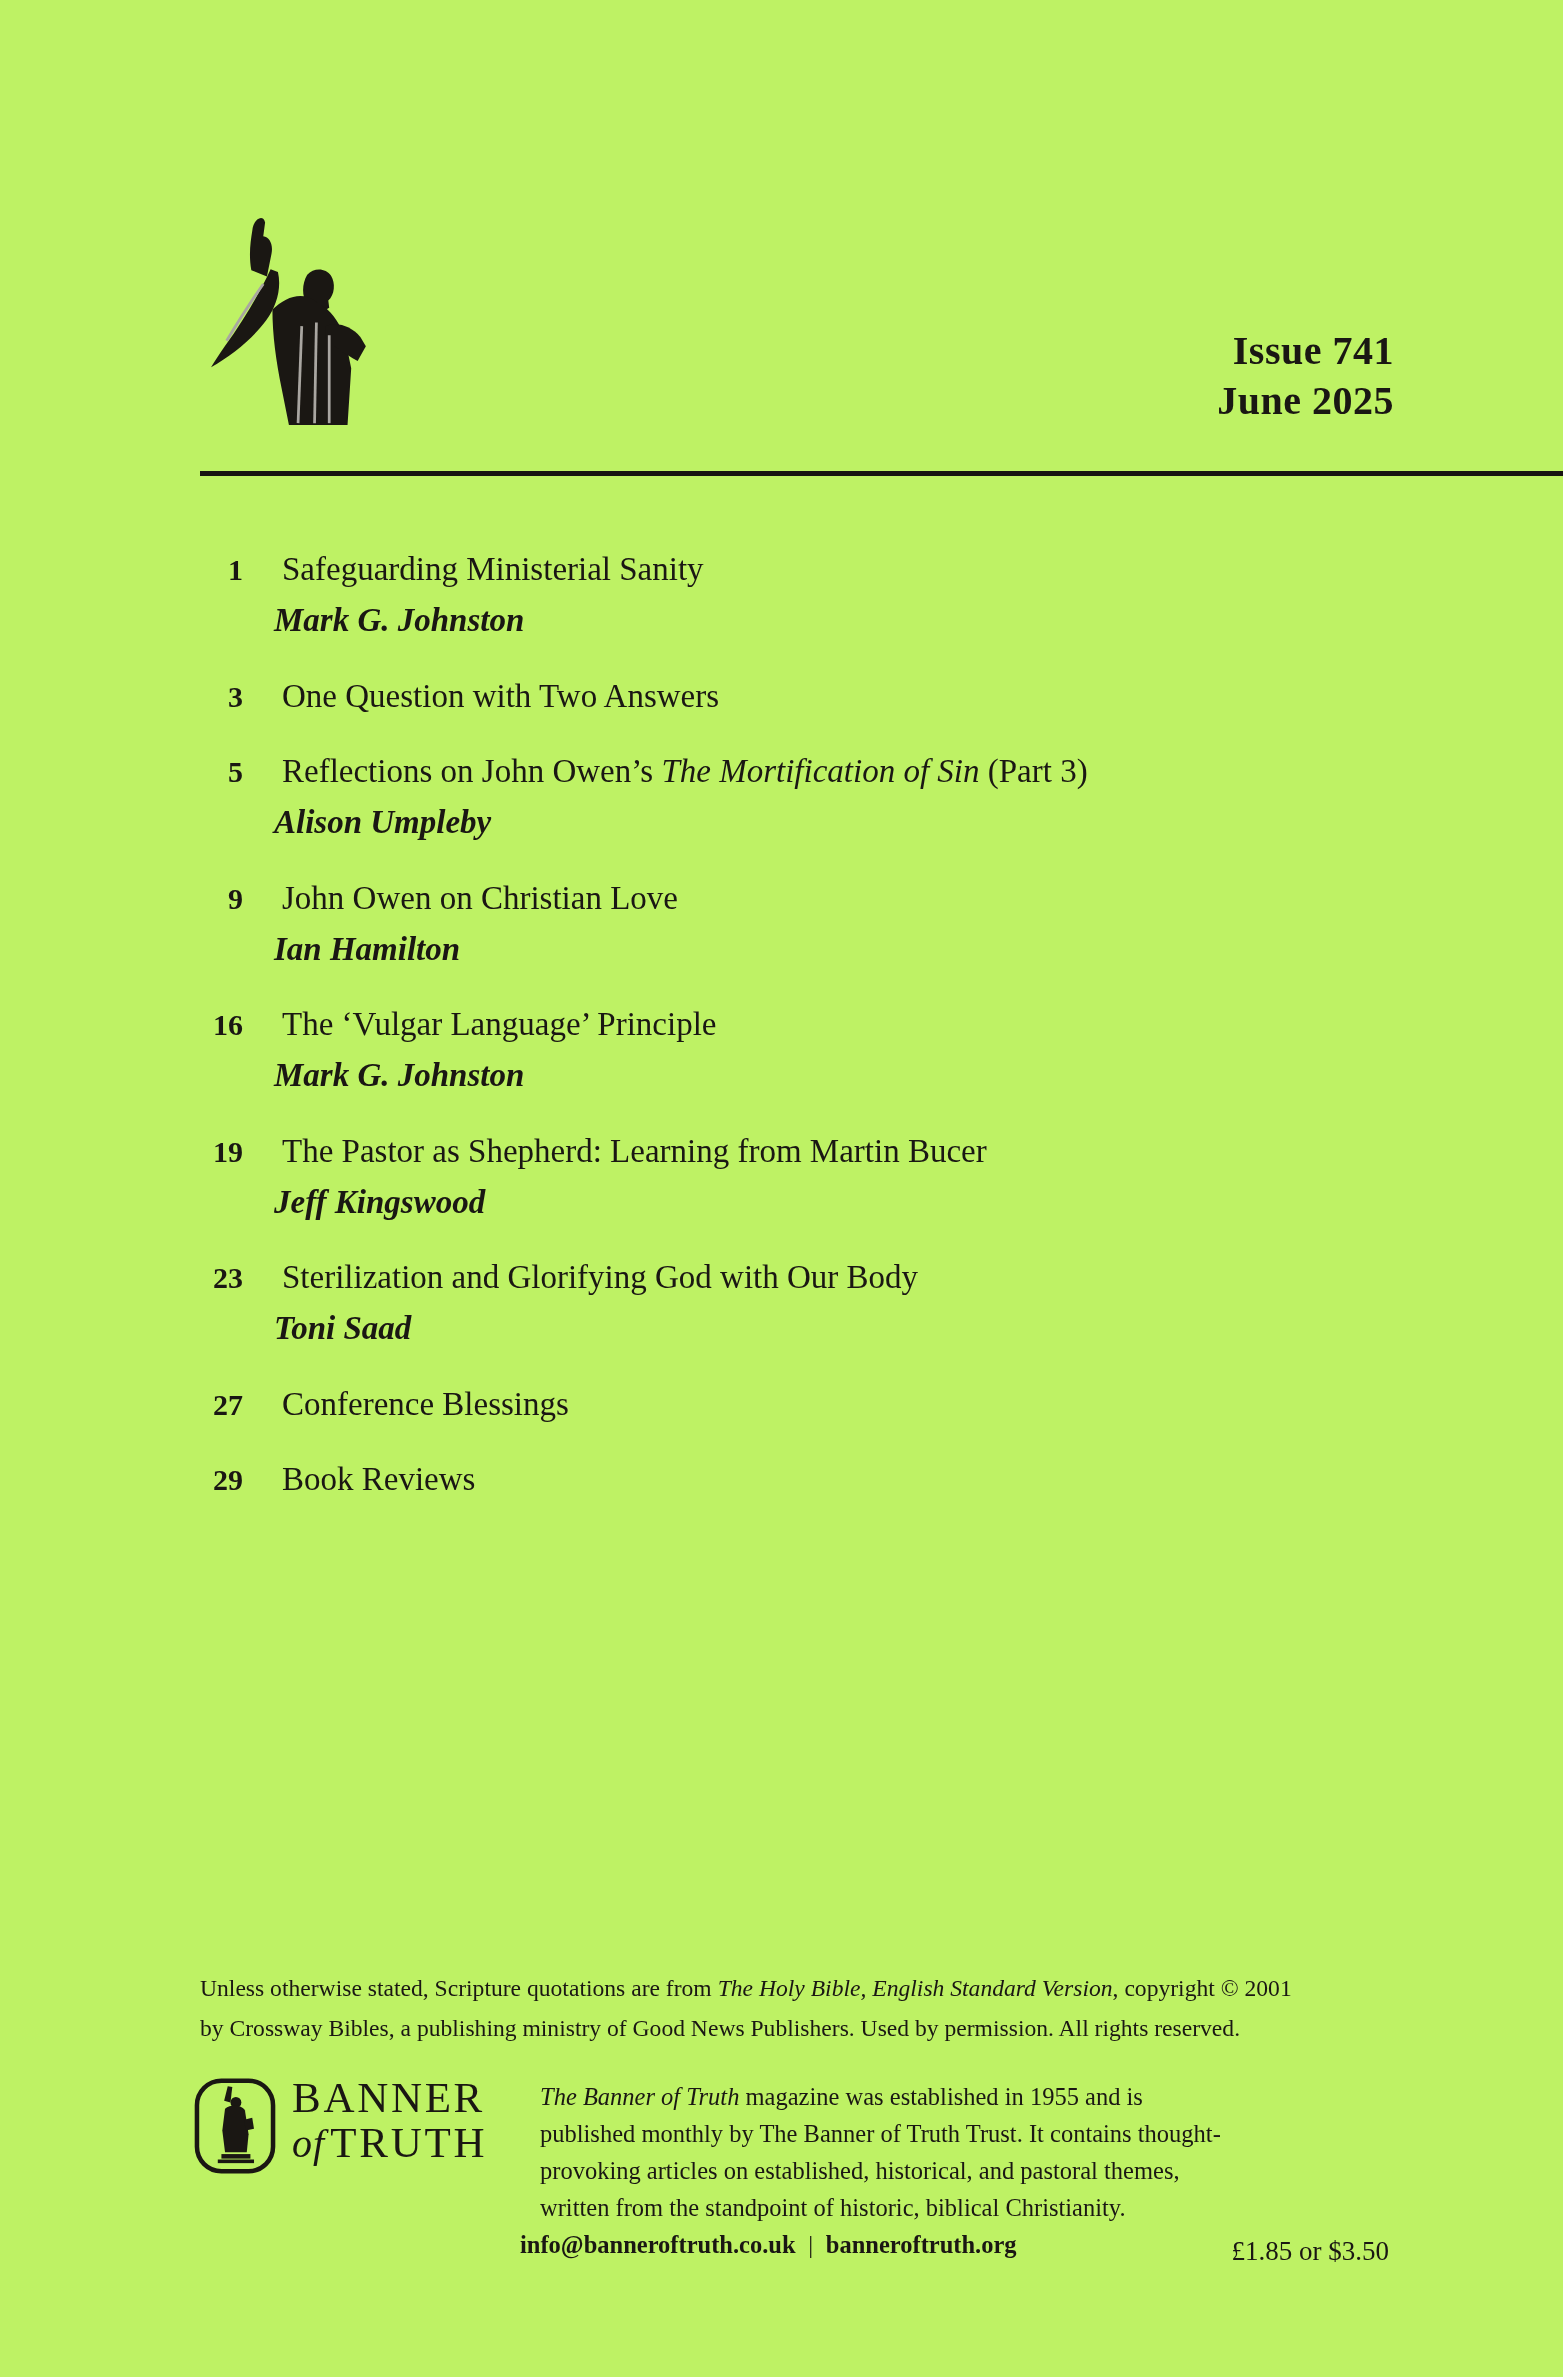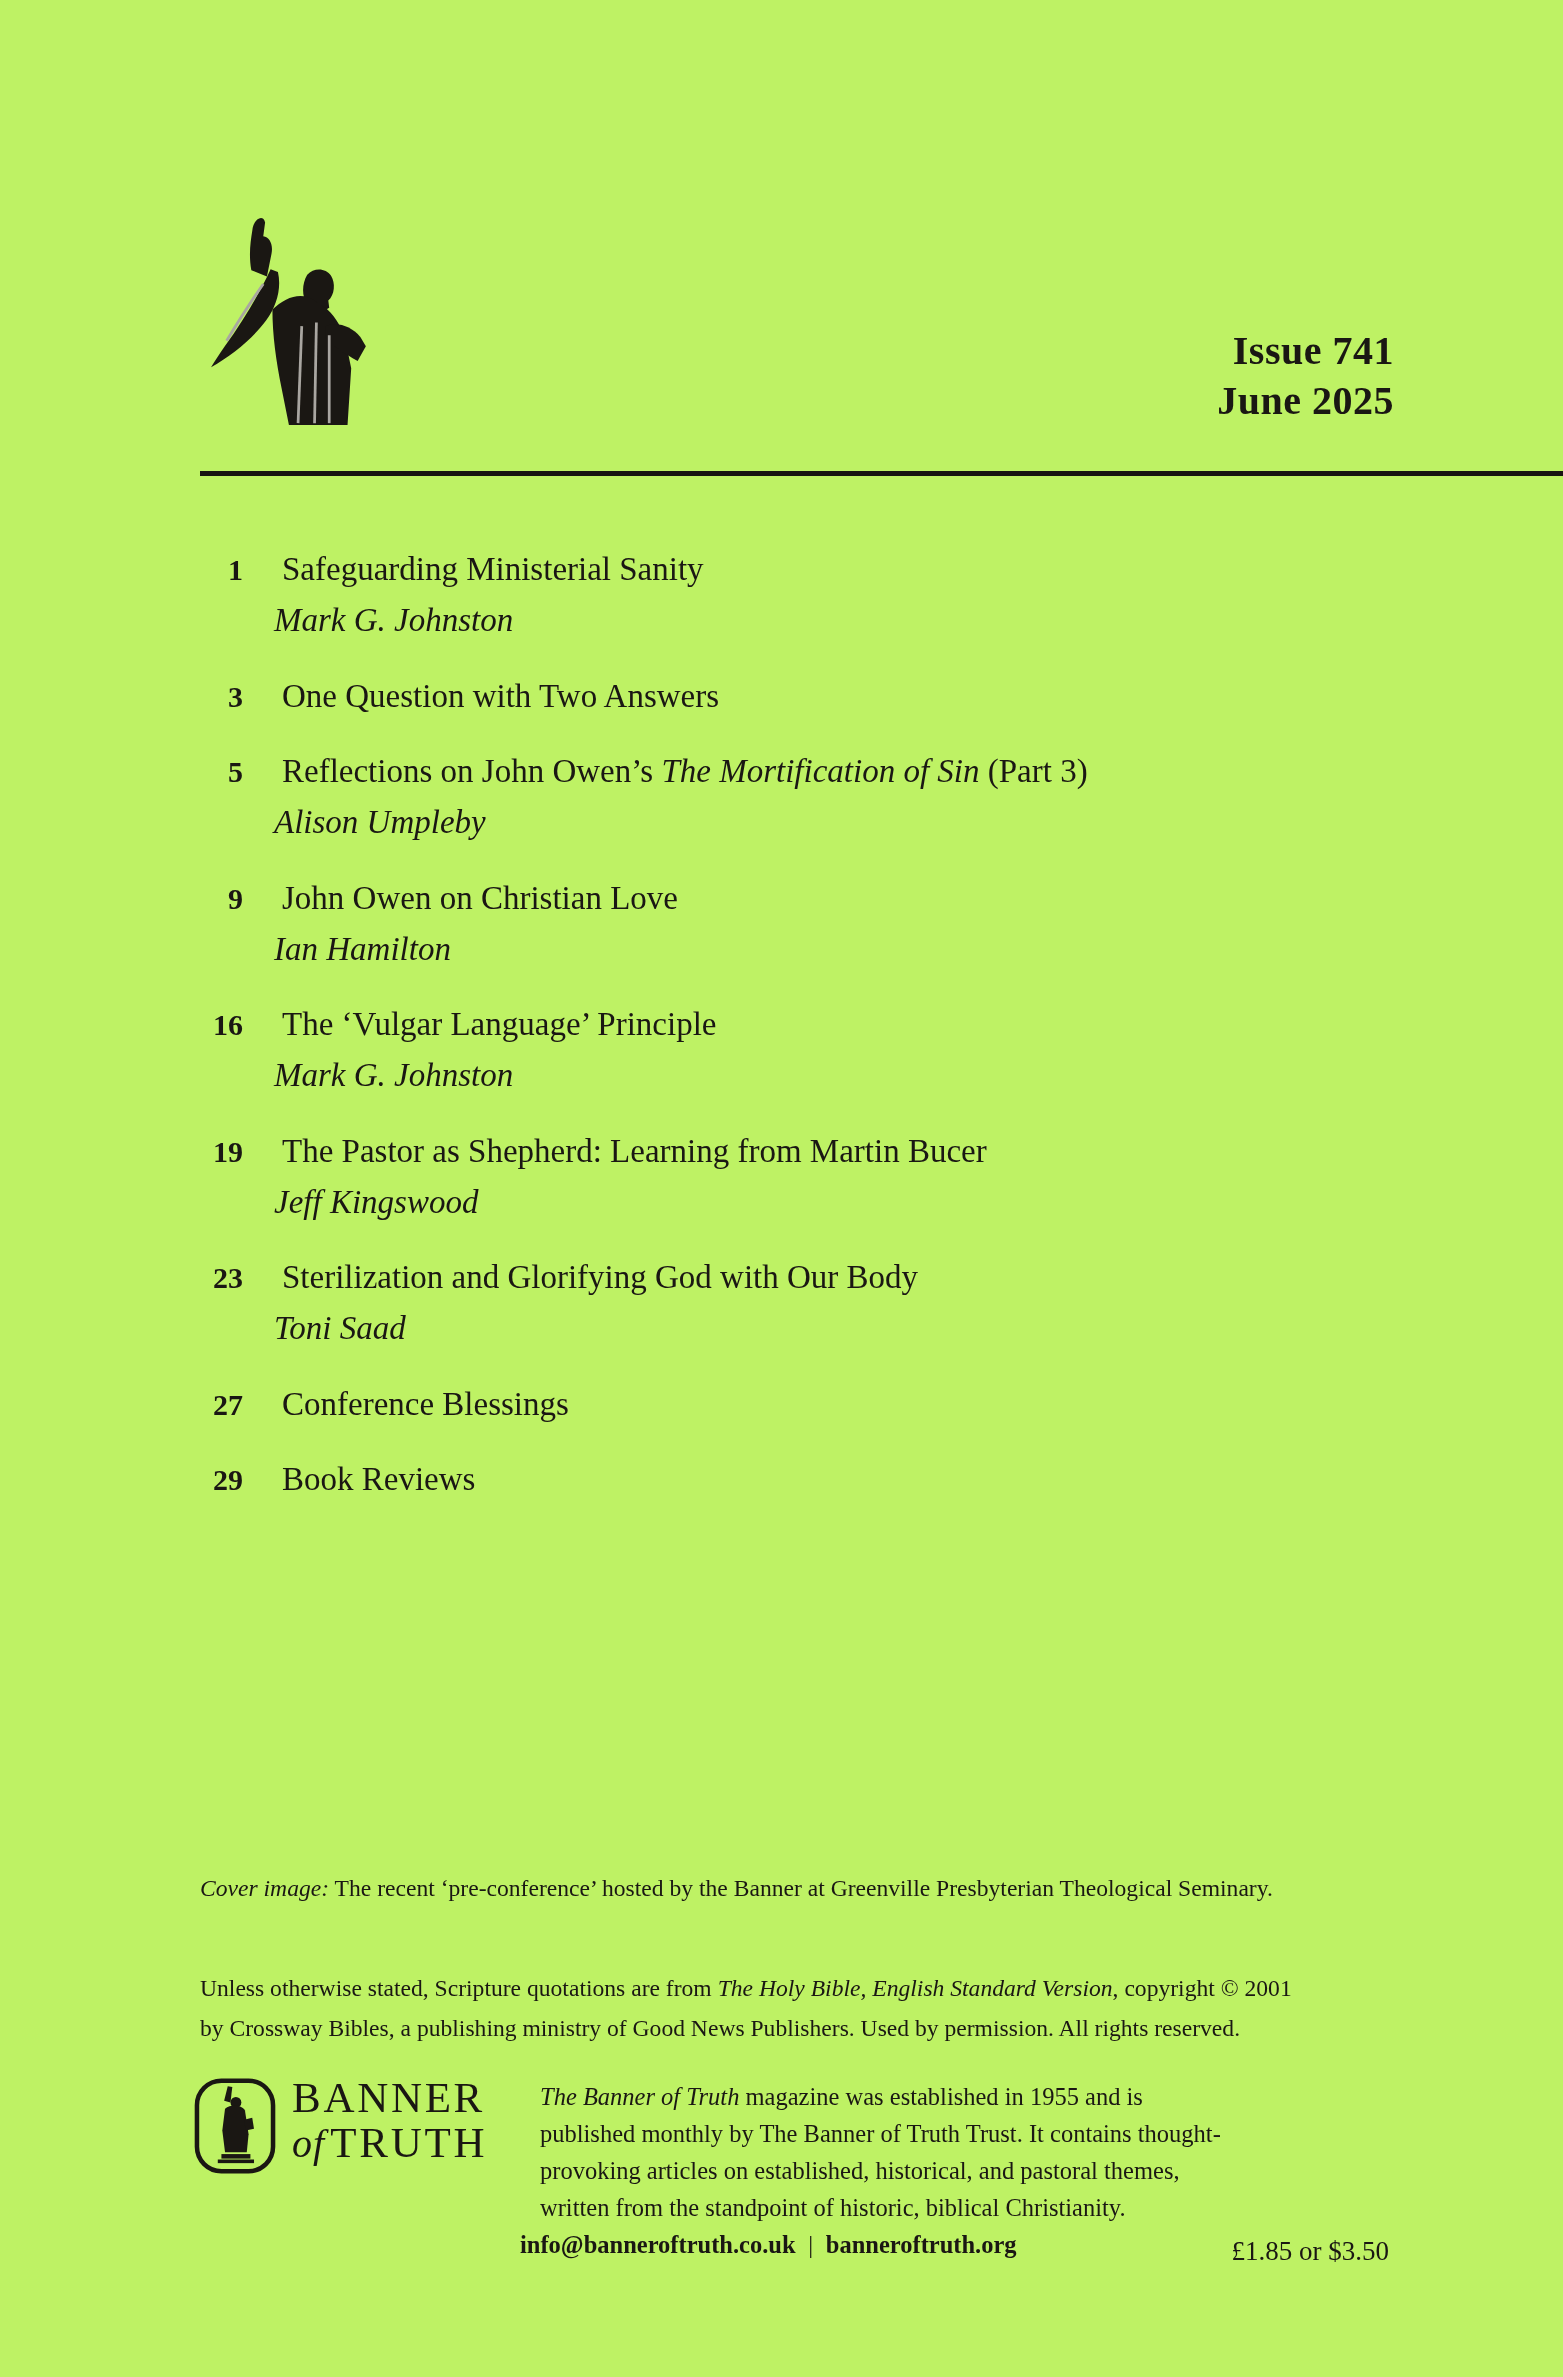--- a/index.html
+++ b/index.html
@@ -23,21 +23,21 @@
     letter-spacing:0.5px;
   }
 
   .rule{position:absolute;left:200px;right:0;top:471px;height:4.5px;background:#171411;}
 
   
   .toc{position:absolute;left:163px;top:544px;width:1269px;}
   .toc-row{display:grid;grid-template-columns:80px 1fr;column-gap:31px;margin-bottom:24.5px;}
   .toc-num{text-align:right;font-weight:bold;font-size:30px;line-height:51px;}
   .toc-title{font-size:33px;line-height:51px;margin-left:8px;}
-  .toc-author{font-style:italic;font-size:33px;line-height:51px;}
+  .toc-author{font-style:italic;font-size:33px;line-height:51px;font-weight:bold;}
 
   
   .note{position:absolute;left:200px;width:1206px;font-size:23.6px;line-height:40px;}
   .note-cover{top:1868px;}
   .note-scripture{top:1968px;}
 
   
   .roundel{position:absolute;left:194px;top:2078px;width:82px;height:96px;}
   .wordmark{
     position:absolute;left:292px;top:2075px;
@@ -151,21 +151,20 @@
     <div class="toc-row">
       <div class="toc-num">29</div>
       <div class="toc-body">
         <div class="toc-title"><span>Book Reviews</span></div>
 
       </div>
     </div>
   </div>
 
   <div class="note note-cover">
-      <div><span class="i">Cover image:</span><span> The recent ‘pre-conference’ hosted by the Banner at Greenville Presbyterian Theological Seminary.</span></div>
     </div>
   <div class="note note-scripture">
       <div><span>Unless otherwise stated, Scripture quotations are from </span><span class="i">The Holy Bible, English Standard Version</span><span>, copyright © 2001</span></div>
       <div><span>by Crossway Bibles, a publishing ministry of Good News Publishers. Used by permission. All rights reserved.</span></div>
     </div>
 
   <svg class="roundel" viewBox="0 0 90 106" aria-hidden="true">
     <rect x="3" y="3" width="84" height="100" rx="27" ry="27" fill="none" stroke="#1a1713" stroke-width="5"></rect>
     <g fill="#1a1713">
 

